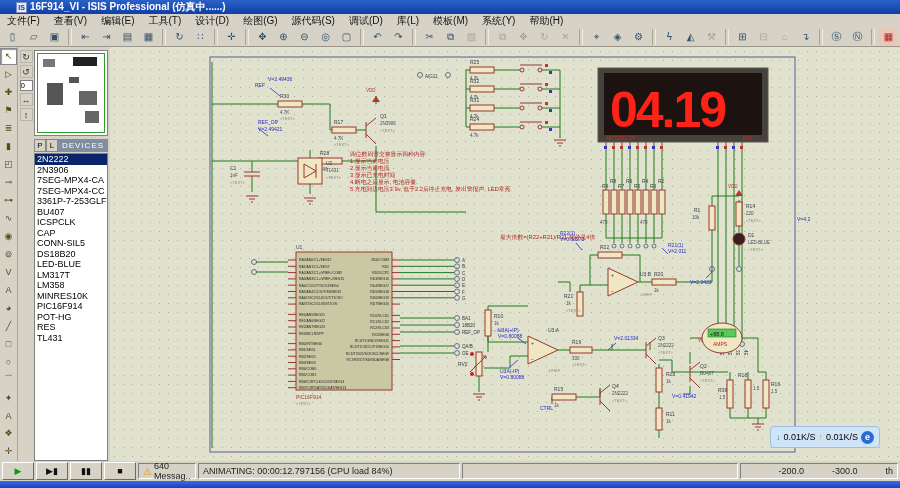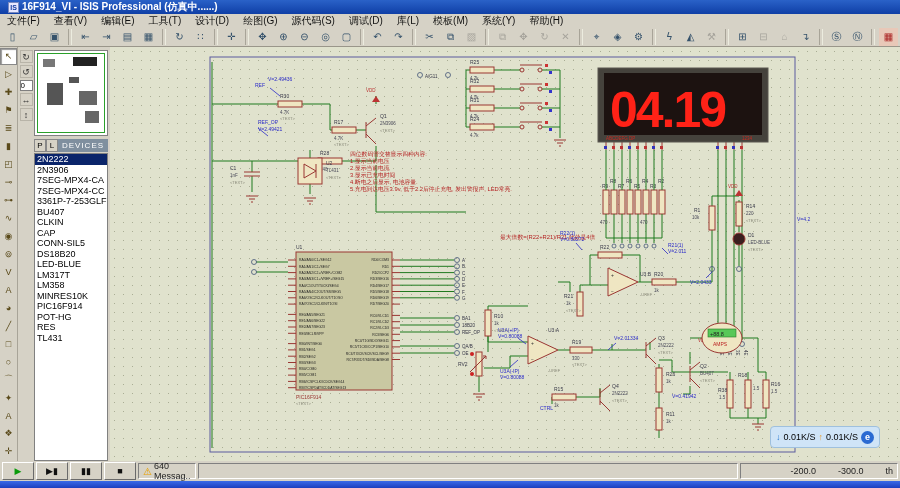--- a/index.html
+++ b/index.html
@@ -1,21 +1,21 @@
 <!DOCTYPE html>
 <html><head>
 <meta charset="utf-8">
 <style>
   html,body{margin:0;padding:0;}
   body{width:900px;height:488px;overflow:hidden;position:relative;
        font-family:"Liberation Sans",sans-serif;background:#d4d0c8;font-size:11px;}
   
   #titlebar{position:absolute;left:0;top:0;width:900px;height:14px;
     background:linear-gradient(180deg,#2a62c8,#0f3fa6);color:#fff;display:flex;align-items:center;
-    font-weight:bold;font-size:10px;padding-left:8px;box-sizing:border-box;}
+    font-weight:bold;font-size:10px;padding-left:16px;box-sizing:border-box;}
   #appicon{width:11px;height:11px;background:#e8e8ff;color:#123a9e;font-size:7px;font-weight:bold;
     display:flex;align-items:center;justify-content:center;margin-right:3px;border:1px solid #7a8ac0;box-sizing:border-box;}
   #menubar{position:absolute;left:0;top:14px;width:900px;height:13px;background:#d6d2c6;
     display:flex;align-items:center;border-bottom:4px solid #1d4ed8;}
   .mitem{padding:0 7px;font-size:10px;color:#111;cursor:default;}
   #toolbar{position:absolute;left:0;top:27px;width:900px;height:20px;background:#d6d2c6;
     display:flex;align-items:center;border-bottom:1px solid #9a968a;padding-left:2px;box-sizing:border-box;}
   .tbtn{width:17px;height:16px;display:flex;align-items:center;justify-content:center;
     font-size:10px;color:#35526b;margin:0 1px;border:1px solid transparent;}
   .tbtn.dis{opacity:.35;filter:grayscale(1);}
@@ -75,21 +75,21 @@
     display:flex;align-items:center;padding:0 2px;box-sizing:border-box;gap:2px;}
   .simbtn{width:30px;height:16px;background:#d6d2c6;border:1px solid;border-color:#fff #6a6a6a #6a6a6a #fff;
     display:flex;align-items:center;justify-content:center;font-size:9px;color:#111;}
   .simbtn.play{color:#0a9a0a;}
   .sunken{height:16px;border:1px solid;border-color:#808080 #fff #fff #808080;display:flex;align-items:center;
     font-size:9px;color:#222;padding:0 4px;box-sizing:border-box;background:#d6d2c6;}
   #msgbox{width:58px;gap:2px;}
   #warnicon{color:#e8a000;font-size:10px;}
   #animbox{width:262px;}
   #fillbox{flex:1;}
-  #coordbox{width:158px;justify-content:flex-end;gap:22px;}
+  #coordbox{width:158px;justify-content:flex-end;gap:28px;}
   #taskbar{position:absolute;left:0;top:481px;width:900px;height:7px;background:linear-gradient(180deg,#3a6ae8,#1c3fbf);}
 </style>
 </head>
 <body>
 
 <div id="titlebar">
   <div id="appicon">IS</div>
   <span>16F914_VI - ISIS Professional (仿真中......)</span>
 </div>
 <div id="menubar">
@@ -207,21 +207,21 @@
       <div class="plbtn">L</div>
       <div id="devhdr">DEVICES</div>
     </div>
     <div id="devlist">
         <div class="dev sel">2N2222</div>
         <div class="dev">2N3906</div>
         <div class="dev">7SEG-MPX4-CA</div>
         <div class="dev">7SEG-MPX4-CC</div>
         <div class="dev">3361P-7-253GLF</div>
         <div class="dev">BU407</div>
-        <div class="dev">CLKIN</div>
+        <div class="dev">ICSPCLK</div>
         <div class="dev">CAP</div>
         <div class="dev">CONN-SIL5</div>
         <div class="dev">DS18B20</div>
         <div class="dev">LED-BLUE</div>
         <div class="dev">LM317T</div>
         <div class="dev">LM358</div>
         <div class="dev">MINRES10K</div>
         <div class="dev">PIC16F914</div>
         <div class="dev">POT-HG</div>
         <div class="dev">RES</div>
@@ -706,20 +706,23 @@
 
 <div id="bottombar">
   <div class="simbtn play">▶</div>
   <div class="simbtn">▶▮</div>
   <div class="simbtn">▮▮</div>
   <div class="simbtn">■</div>
   <div class="sunken" id="msgbox">
     <span id="warnicon">⚠</span>
     <span>640 Messag..</span>
   </div>
+  <div class="sunken" id="animbox">
+    <span>ANIMATING: 00:00:12.797156 (CPU load 84%)</span>
+  </div>
   <div class="sunken" id="fillbox"></div>
   <div class="sunken" id="coordbox">
     <span>-200.0</span>
     <span>-300.0</span>
     <span>th</span>
   </div>
 </div>
 <div id="taskbar"></div>
 
 </body></html>

